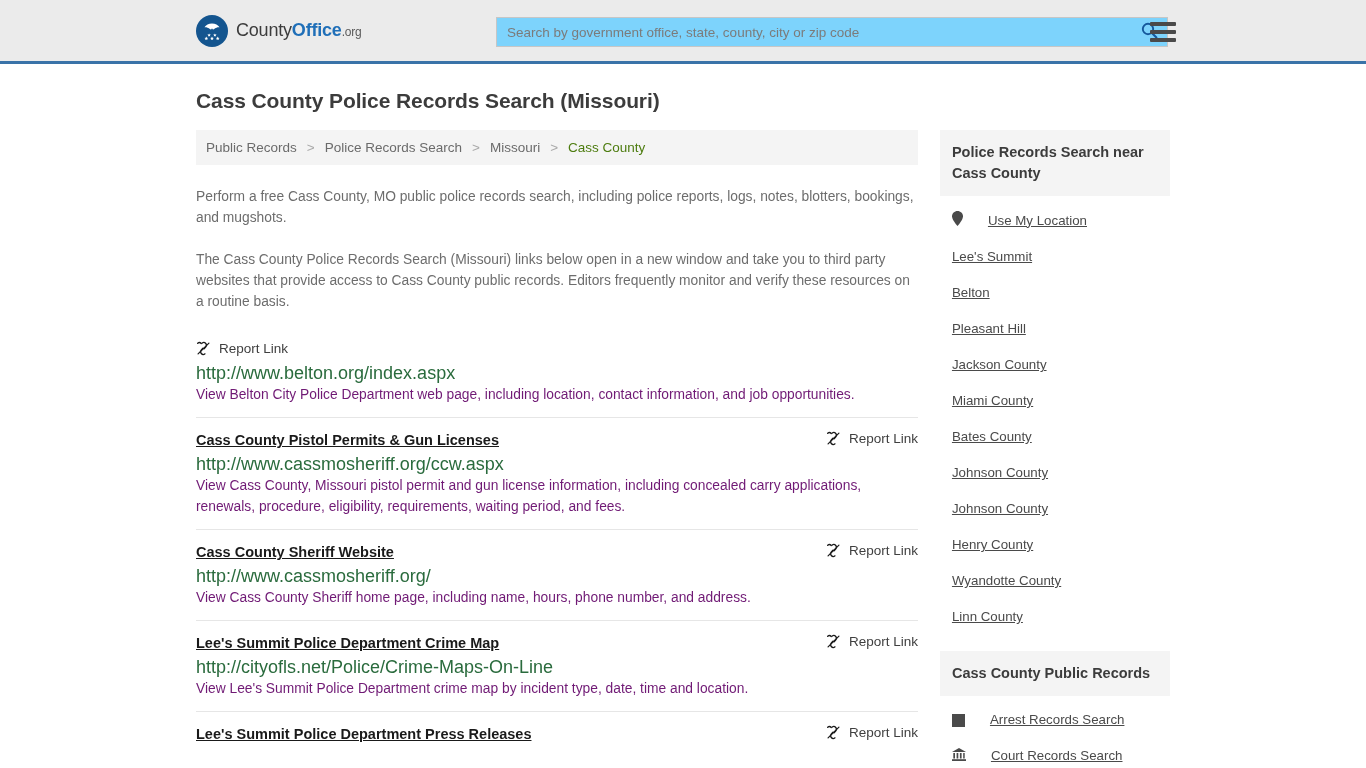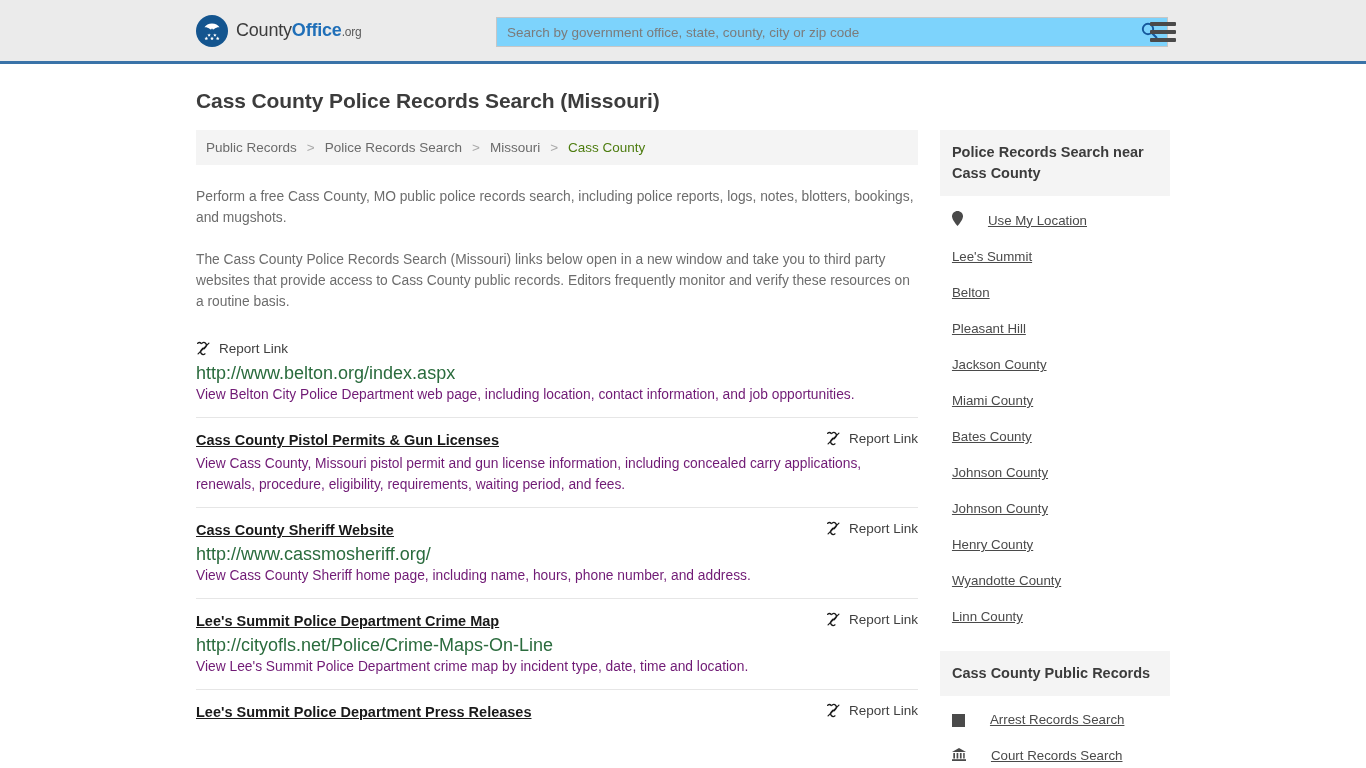--- a/index.html
+++ b/index.html
@@ -325,20 +325,21 @@
                 <svg width="15" height="15" viewBox="0 0 16 16" aria-hidden="true">
                   <path d="M6.4 2.3 C7.7 1.3 9.4 1.5 10.4 2.7 C11.3 3.8 11.2 5.3 10.3 6.4 L8.6 8.4" fill="none" stroke="#1a1a1a" stroke-width="1.4" stroke-linecap="round"></path>
                   <path d="M9.6 13.7 C8.3 14.7 6.6 14.5 5.6 13.3 C4.7 12.2 4.8 10.7 5.7 9.6 L7.4 7.6" fill="none" stroke="#1a1a1a" stroke-width="1.4" stroke-linecap="round"></path>
                   <path d="M5.6 2.7 C4.6 1.6 2.9 1.5 1.8 2.4" fill="none" stroke="#1a1a1a" stroke-width="1.4" stroke-linecap="round"></path>
                   <line x1="2.2" y1="13.8" x2="13.8" y2="2.2" stroke="#1a1a1a" stroke-width="1.3" stroke-linecap="round"></line>
                 </svg>
               </span>
               <span>Report Link</span>
             </a>
           </div>
+          <a class="result-url" href="#">http://www.cassmosheriff.org/ccw.aspx</a>
           <div class="result-desc">View Cass County, Missouri pistol permit and gun license information, including concealed carry applications, renewals, procedure, eligibility, requirements, waiting period, and fees.</div>
         </div>
 
         <div class="result">
           <div class="result-head">
             <a class="result-title" href="#">Cass County Sheriff Website</a>
             <a class="report-link" href="#">
               <span>
                 <svg width="15" height="15" viewBox="0 0 16 16" aria-hidden="true">
                   <path d="M6.4 2.3 C7.7 1.3 9.4 1.5 10.4 2.7 C11.3 3.8 11.2 5.3 10.3 6.4 L8.6 8.4" fill="none" stroke="#1a1a1a" stroke-width="1.4" stroke-linecap="round"></path>

